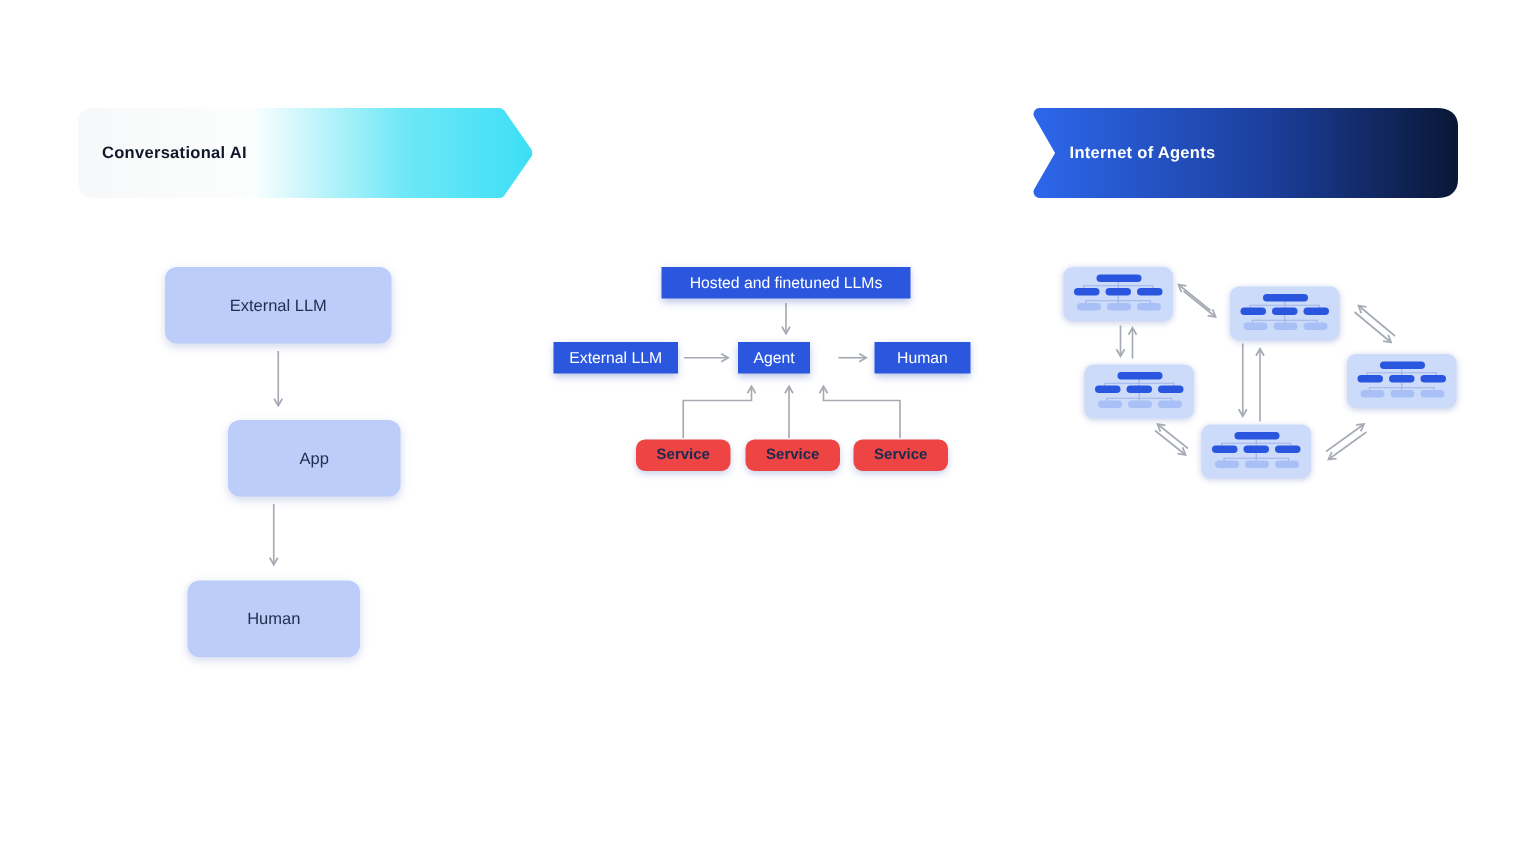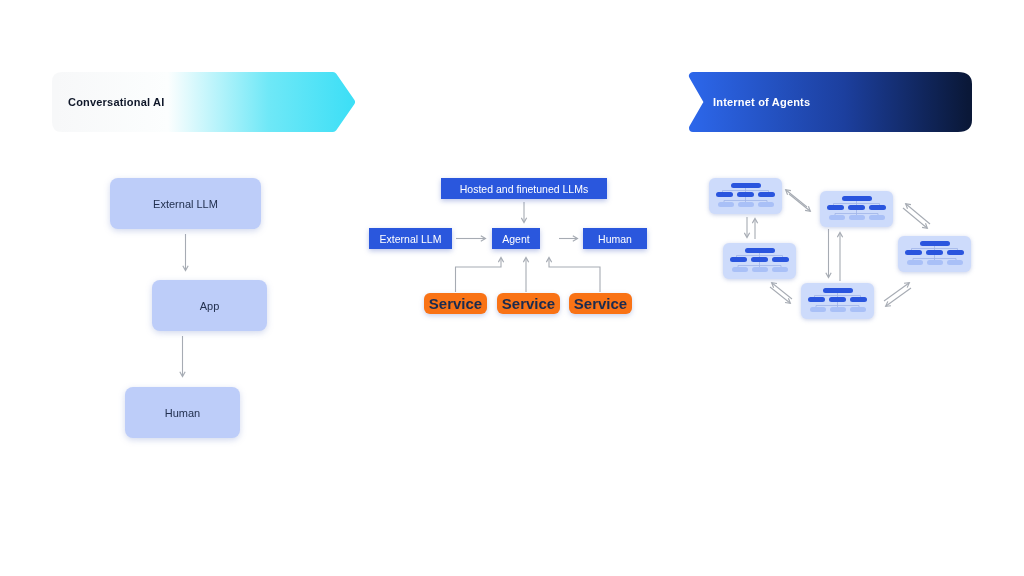--- a/index.html
+++ b/index.html
@@ -13,21 +13,21 @@
     font-size:11px;font-weight:700;letter-spacing:.2px;color:#0f1729;white-space:nowrap;}
   .banner-label.light{color:#ffffff;}
 
   
   .node{position:absolute;display:flex;align-items:center;justify-content:center;
     border-radius:8px;box-sizing:border-box;text-align:center;}
   .node.big{background:#bdcdf9;color:#22304f;font-size:11px;font-weight:500;
     box-shadow:0 2px 6px rgba(125,145,205,.35);}
   .node.blue{background:#2a57dd;color:#ffffff;font-size:10.5px;font-weight:400;
     border-radius:0;box-shadow:0 2px 5px rgba(60,90,190,.35);}
-  .node.service{background:#f97316;color:#1a2b4f;font-size:15px;font-weight:600;
+  .node.service{background:#ef4444;color:#1a2b4f;font-size:10px;font-weight:600;
     border-radius:6px;box-shadow:0 2px 5px rgba(100,125,200,.35);}
 
   
   svg.overlay{position:absolute;left:0;top:0;pointer-events:none;}
   .cline{stroke:#a6abb3;stroke-width:1.1;fill:none;}
 
   
   .mini-card{position:absolute;width:73px;height:36px;background:#cddbfb;border-radius:6px;
     box-shadow:0 1px 4px rgba(120,140,200,.4);}
   .mini-card .m-links{position:absolute;left:0;top:0;width:73px;height:36px;}

